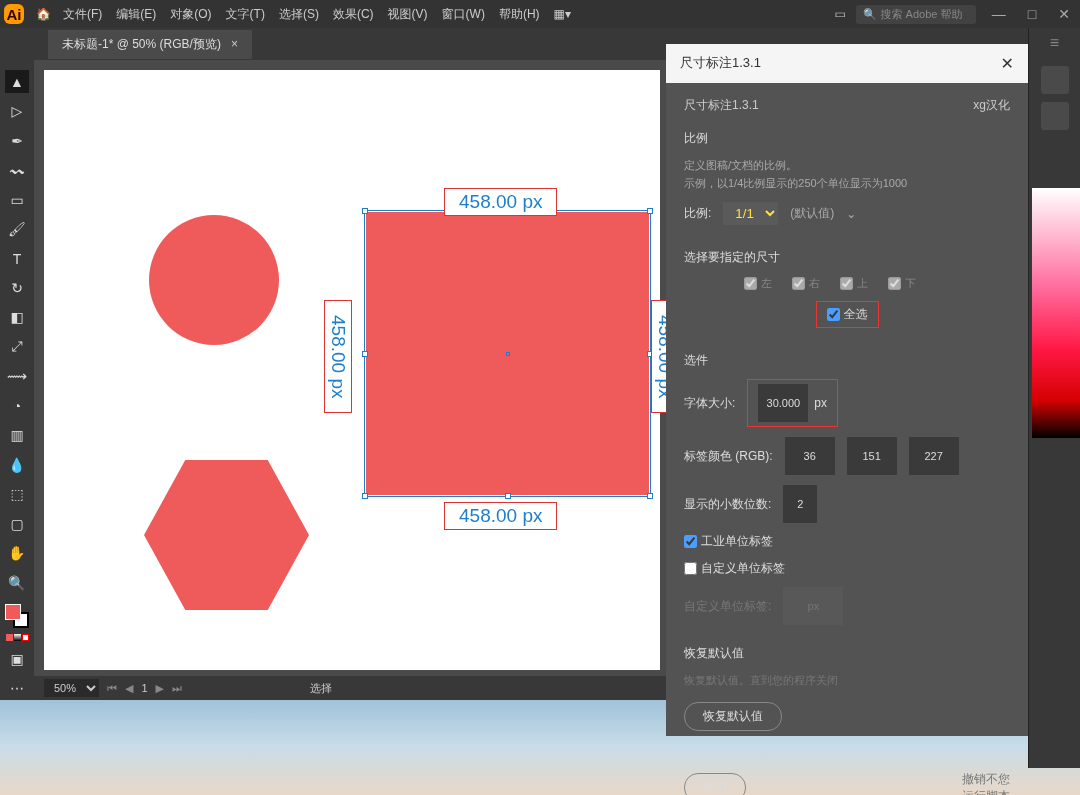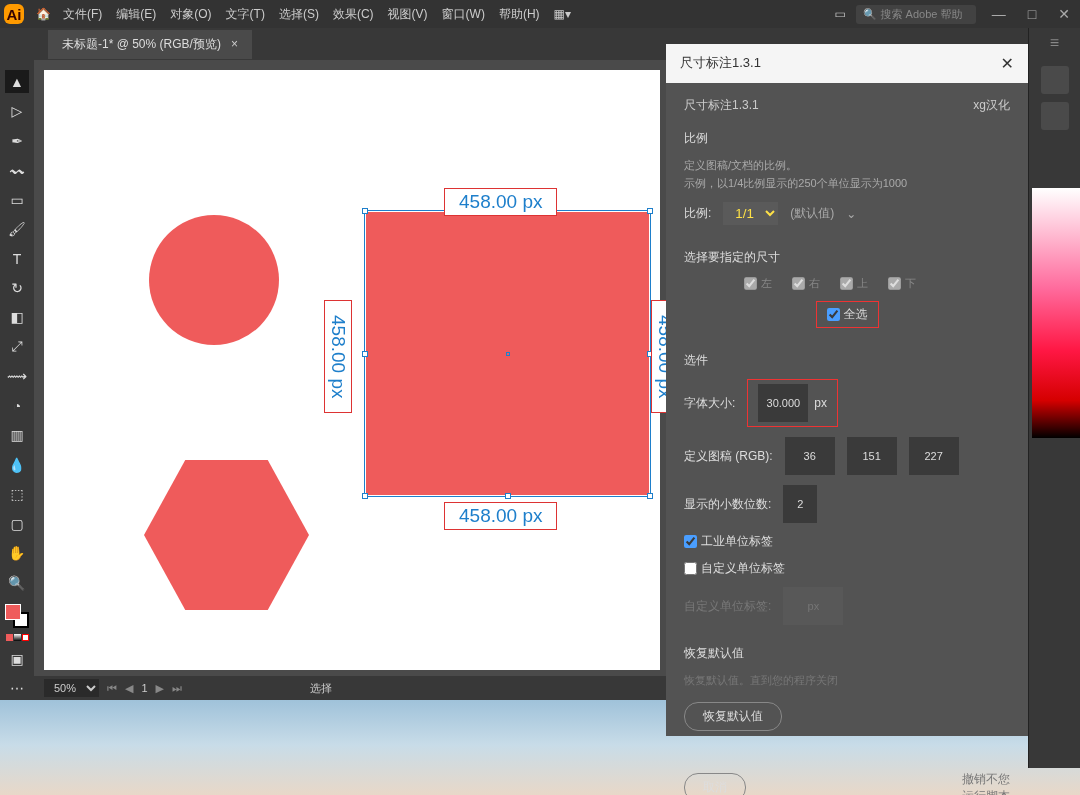--- a/index.html
+++ b/index.html
@@ -235,21 +235,21 @@
 
     <div class="dlg-section" style="margin-top:24px">选件</div>
     <div class="dlg-row">
       <span>字体大小:</span>
       <span class="hl-box">
         <input class="val-input" value="30.000" style="">
         <span>px</span>
       </span>
     </div>
     <div class="dlg-row">
-      <span>定义图稿 (RGB):</span>
+      <span>标签颜色 (RGB):</span>
       <input class="val-input" value="36" style="">
       <input class="val-input" value="151" style="">
       <input class="val-input" value="227" style="">
     </div>
     <div class="dlg-row">
       <span>显示的小数位数:</span>
       <input class="val-input" style="width: 34px;" value="2">
     </div>
     <div class="dlg-row">
       <label class="chk">

